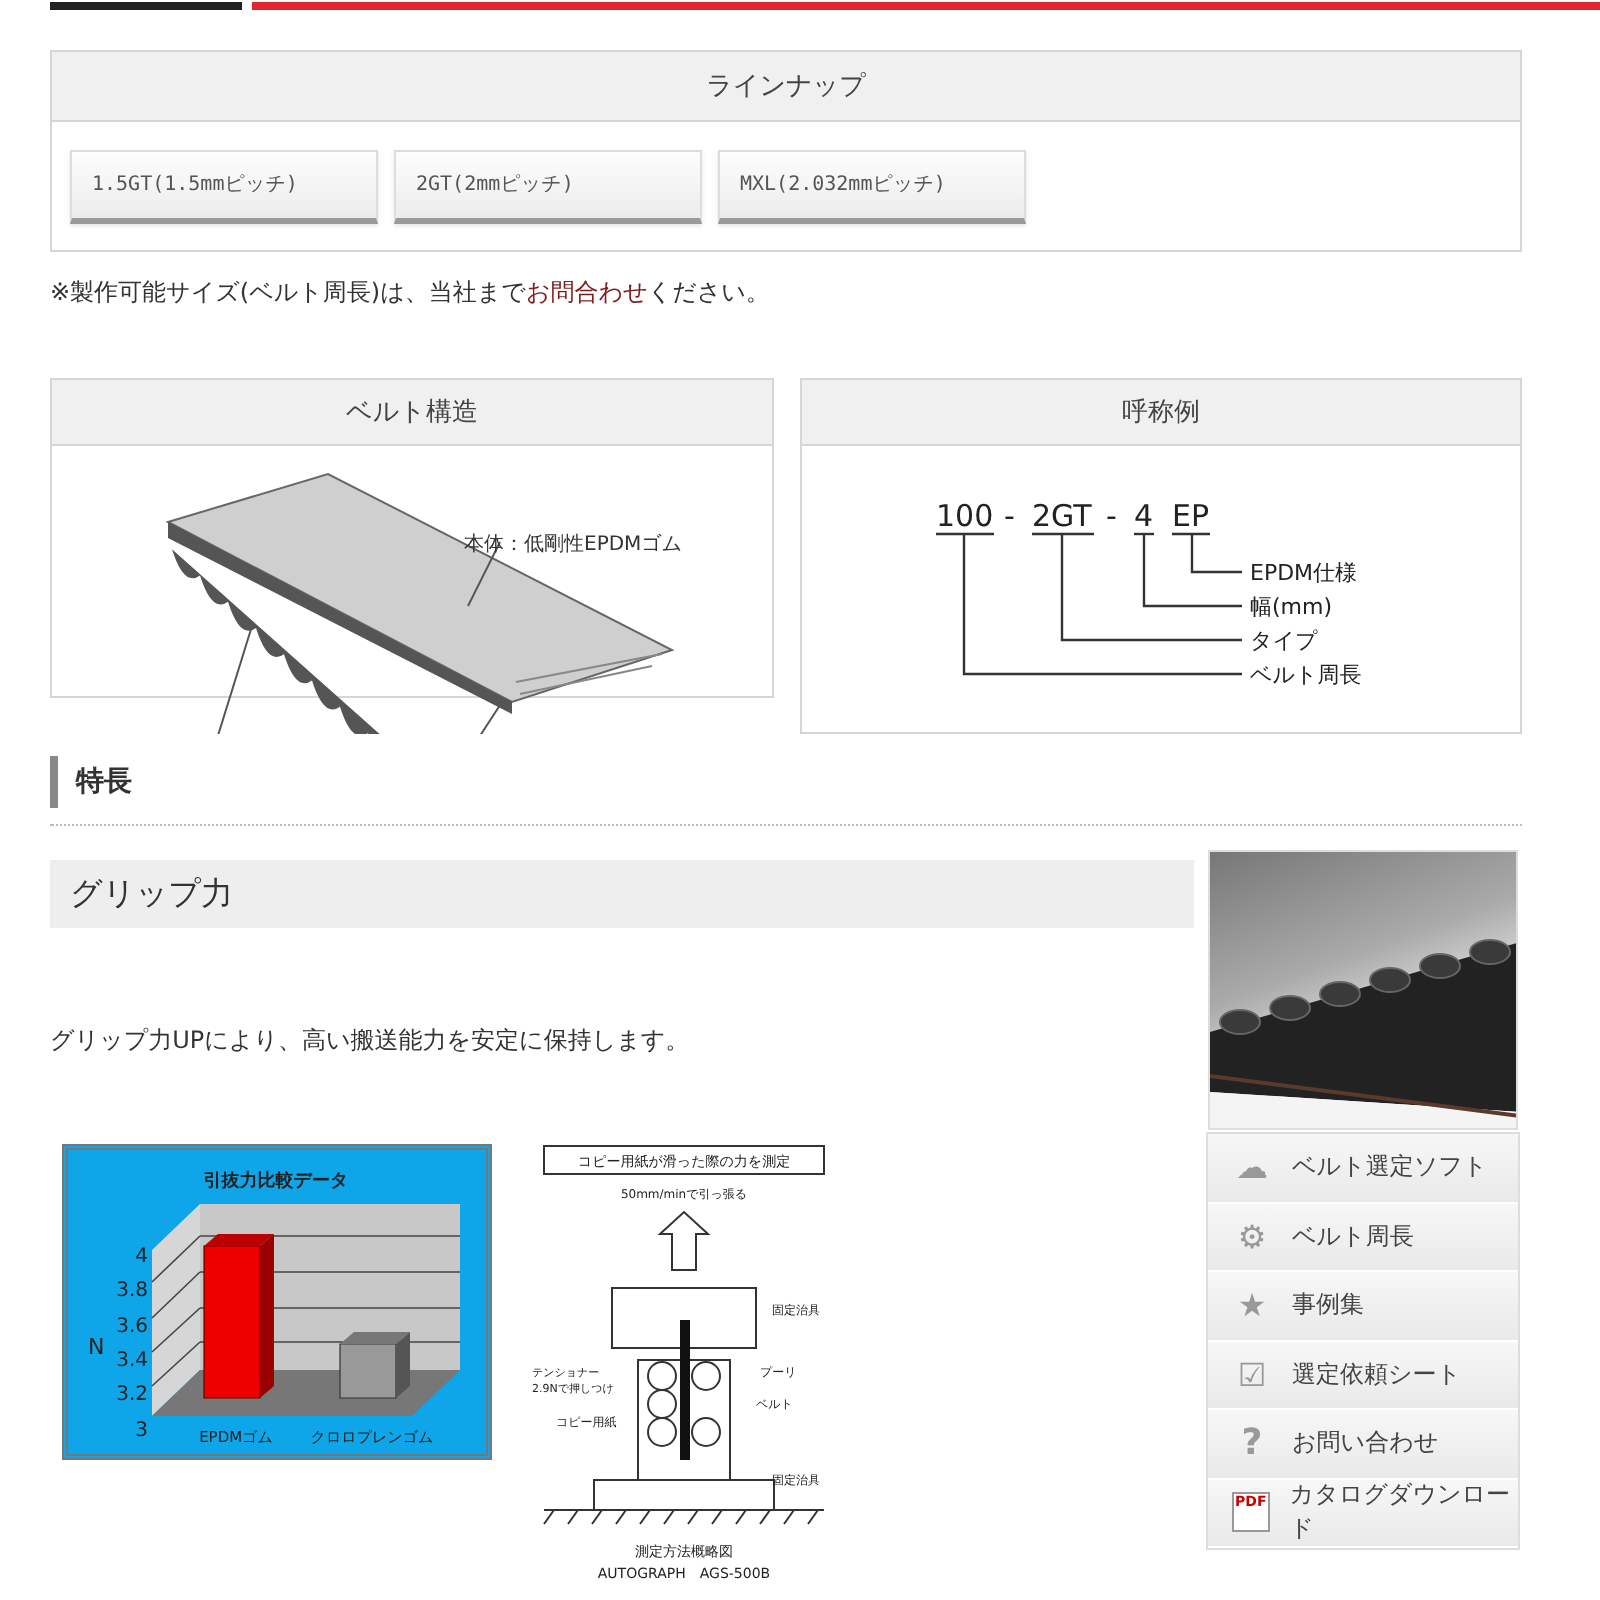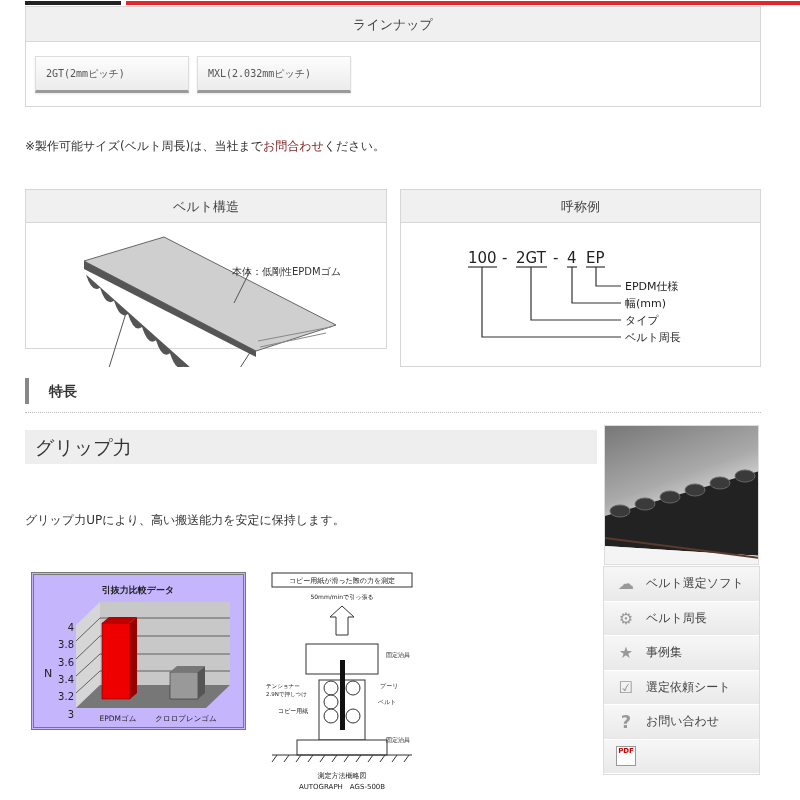--- a/index.html
+++ b/index.html
@@ -3,57 +3,58 @@
 <meta charset="utf-8">
 <style>
   * { box-sizing: border-box; margin: 0; padding: 0; }
   body { width: 800px; height: 800px; background: #fff; font-family: "DejaVu Sans", sans-serif; color: #333; position: relative; overflow: hidden; }
   .topbar-black { position: absolute; left: 25px; top: 1px; width: 96px; height: 4px; background: #222; }
   .topbar-red { position: absolute; left: 126px; top: 1px; width: 674px; height: 4px; background: #e3262e; }
 
   .box { position: absolute; border: 1px solid #d6d6d6; background: #fff; }
   .box-head { background: #f0f0f0; border-bottom: 1px solid #d6d6d6; text-align: center; font-size: 13px; color: #444; }
 
-  #lineup { left: 25px; top: 6px; width: 736px; height: 101px; }
+  #lineup { left: 25px; top: 25px; width: 736px; height: 101px; }
   #lineup .box-head { height: 35px; line-height: 35px; }
   .lineup-btns { display: flex; gap: 8px; padding: 14px 0 0 9px; }
   .lineup-btn { width: 154px; height: 37px; background: linear-gradient(#fdfdfd, #ececec); border: 1px solid #ddd; border-bottom: 3px solid #9a9a9a; font-family: "DejaVu Sans Mono", monospace; font-size: 10px; color: #555; line-height: 33px; padding-left: 10px; box-shadow: 0 1px 2px rgba(0,0,0,0.1); }
 
   .note { position: absolute; left: 25px; top: 138px; font-size: 12px; color: #333; }
   .note .red { color: #7f1d1d; }
 
   #structure { left: 25px; top: 189px; width: 362px; height: 160px; }
   #nominal { left: 400px; top: 189px; width: 361px; height: 178px; }
   #structure .box-head, #nominal .box-head { height: 33px; line-height: 33px; }
 
-  .section-title { position: absolute; left: 25px; top: 378px; height: 26px; border-left: 4px solid #888; padding-left: 20px; font-size: 14px; font-weight: bold; line-height: 26px; color: #333; }
+  .section-title { position: absolute; left: 25px; top: 378px; height: 26px; border-left: 4px solid #888; padding-left: 9px; font-size: 14px; font-weight: bold; line-height: 26px; color: #333; }
   .section-rule { position: absolute; left: 25px; top: 412px; width: 736px; border-top: 1px dotted #bbb; }
 
-  .grip-head { position: absolute; left: 25px; top: 430px; width: 572px; height: 34px; background: #eee; font-size: 19px; line-height: 34px; padding-left: 10px; color: #333; }
+  .grip-head { position: absolute; left: 25px; top: 430px; width: 572px; height: 34px; background: #eee; font-size: 16px; line-height: 34px; padding-left: 10px; color: #333; }
   .grip-text { position: absolute; left: 25px; top: 512px; font-size: 12px; color: #333; }
 
   .side-photo { position: absolute; left: 604px; top: 425px; width: 155px; height: 140px; overflow: hidden; background: linear-gradient(160deg, #777 0%, #aaa 40%, #ddd 60%, #fff 100%); border: 1px solid #ddd; }
 
   .side-menu { position: absolute; left: 603px; top: 566px; width: 157px; border: 1px solid #ddd; }
   .side-item { height: 34.5px; border-bottom: 1px solid #fff; background: linear-gradient(#f7f7f7, #e9e9e9); display: flex; align-items: center; padding-left: 12px; font-size: 12px; color: #444; gap: 10px; }
   .side-item .ic { width: 20px; height: 20px; display: flex; align-items: center; justify-content: center; color: #999; font-size: 16px; }
 
-  .chart-box { position: absolute; left: 31px; top: 572px; width: 215px; height: 158px; border: 3px double #777; background: #c4b5fd; }
+  .chart-box { position: absolute; left: 31px; top: 572px; width: 215px; height: 158px; border: 3px double #777; background: #0ea5e9; }
   .diagram2 { position: absolute; left: 262px; top: 570px; width: 160px; height: 228px; }
   svg text { font-family: "DejaVu Sans", sans-serif; }
 </style>
 </head>
 <body>
 
 <div class="topbar-black"></div>
 <div class="topbar-red"></div>
 
 <div class="box" id="lineup">
   <div class="box-head">ラインナップ</div>
   <div class="lineup-btns">
+    <div class="lineup-btn">1.5GT(1.5mmピッチ)</div>
     <div class="lineup-btn">2GT(2mmピッチ)</div>
     <div class="lineup-btn">MXL(2.032mmピッチ)</div>
   </div>
 </div>
 
 <div class="note">
   <span>※製作可能サイズ(ベルト周長)は、当社まで</span><span class="red">お問合わせ</span><span>ください。</span>
 </div>
 
 <div class="box" id="structure">
@@ -145,20 +146,21 @@
   <div class="side-item">
     <span class="ic">☑</span>
     <span>選定依頼シート</span>
   </div>
   <div class="side-item">
     <span class="ic" style="font-weight:bold;font-size:18px;">?</span>
     <span>お問い合わせ</span>
   </div>
   <div class="side-item">
     <span class="ic" style="background:#fff;border:1px solid #999;font-size:7px;color:#c00;font-weight:bold;align-items:flex-start;">PDF</span>
+    <span>カタログダウンロード</span>
   </div>
 </div>
 
 <div class="chart-box">
   <svg width="209" height="152" viewBox="0 0 209 152">
     <text x="104" y="18" font-size="9" font-weight="bold" text-anchor="middle" fill="#222">引抜力比較データ</text>
     <polygon points="66,27 196,27 196,110 66,110" fill="#c8c8c8"></polygon>
     <polygon points="42,50 66,27 66,110 42,133" fill="#d6d6d6"></polygon>
     <polygon points="42,133 66,110 196,110 172,133" fill="#777"></polygon>
     <g stroke="#444" stroke-width="0.8">

